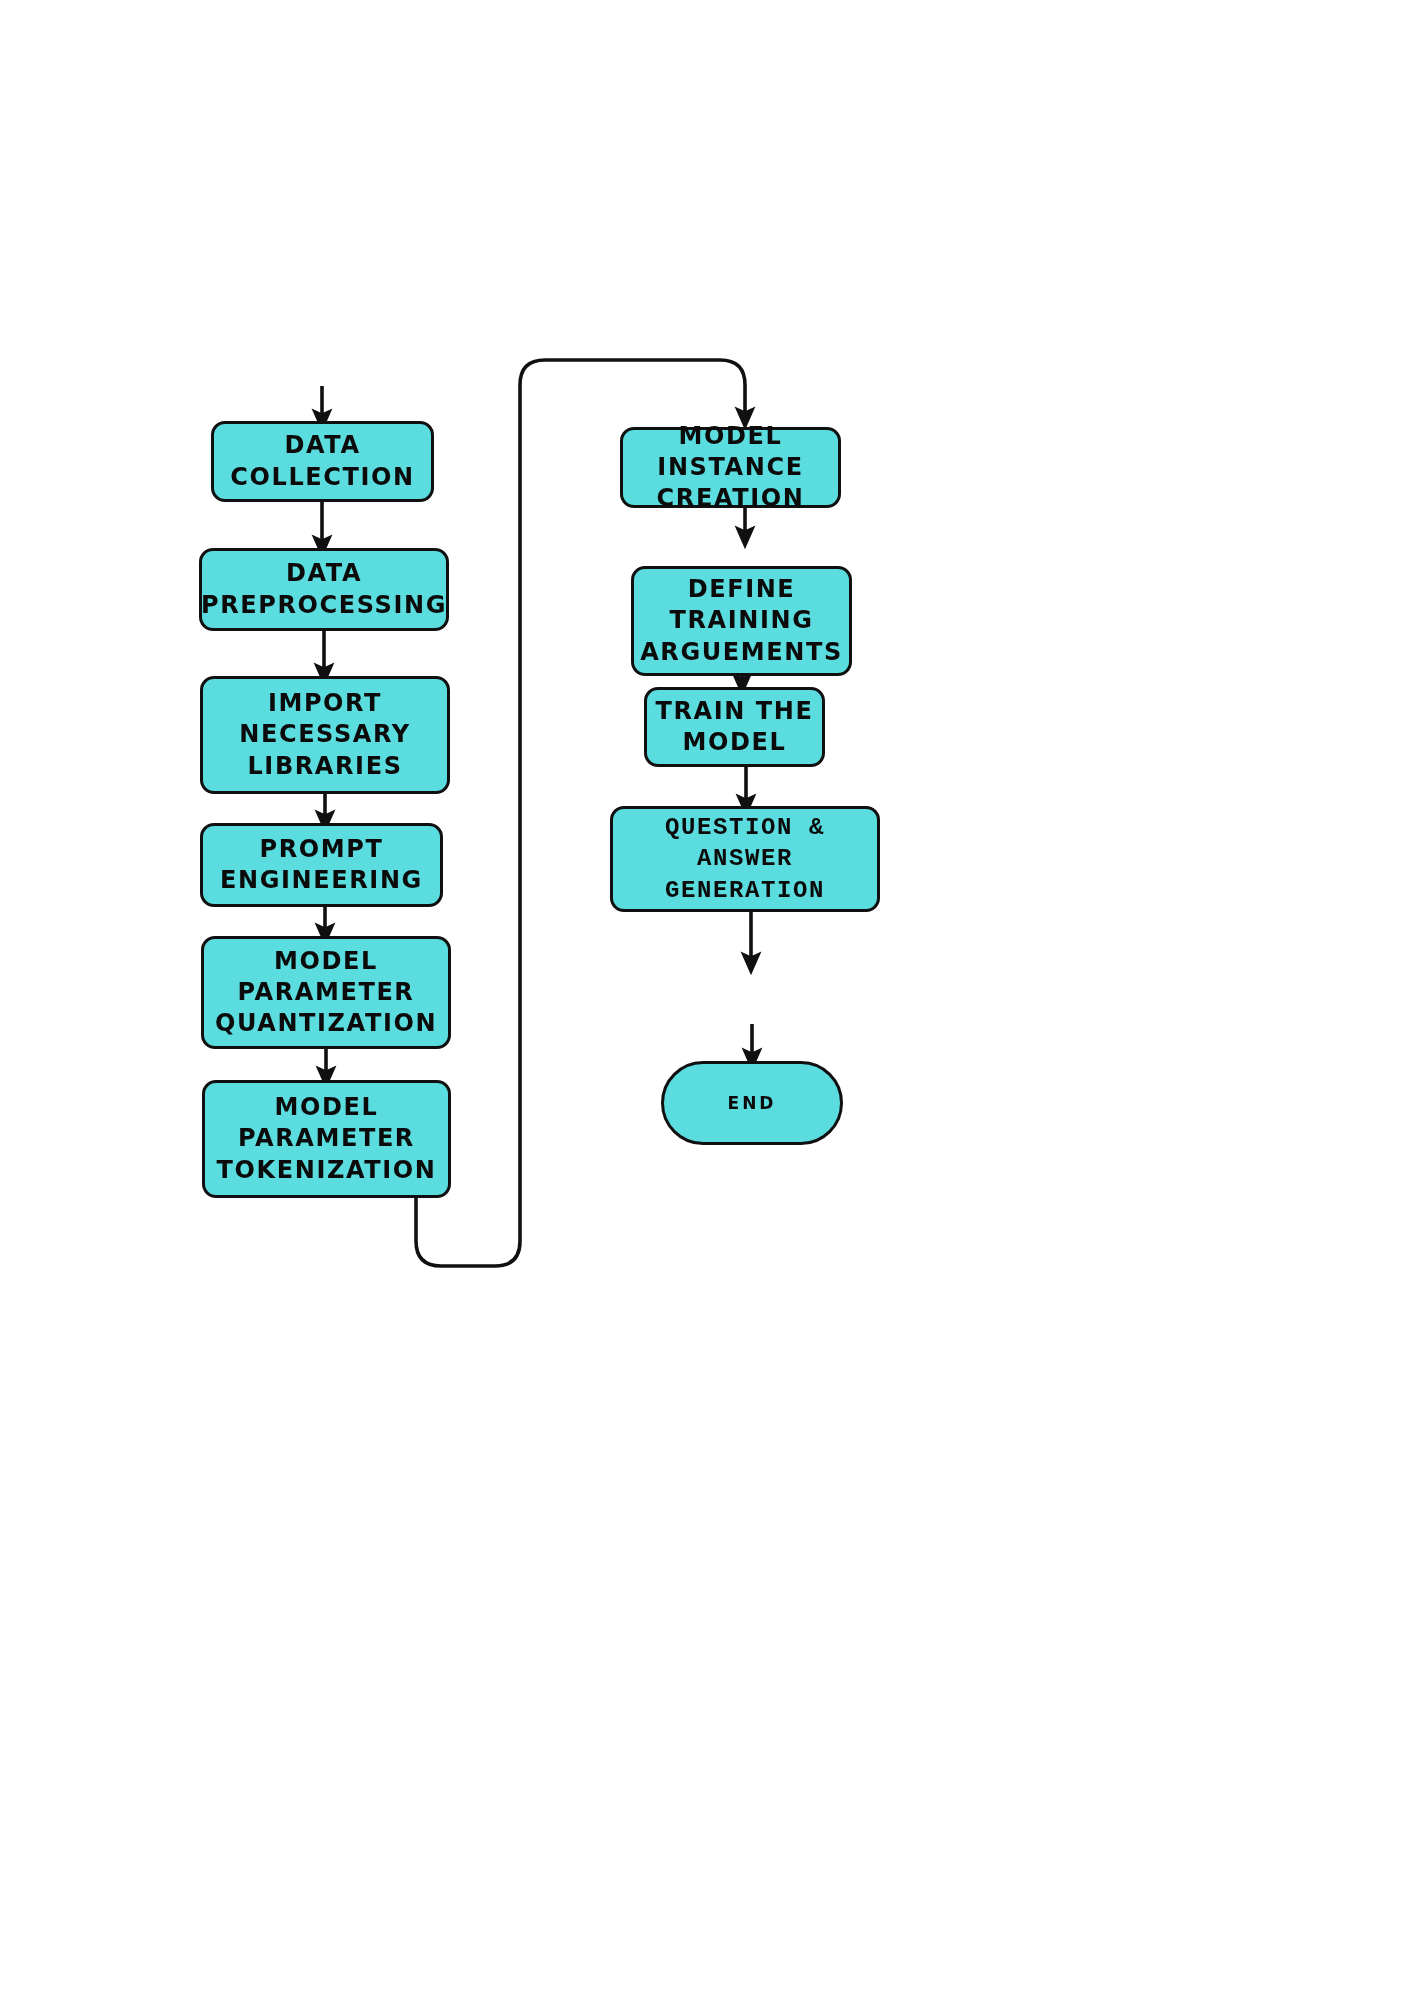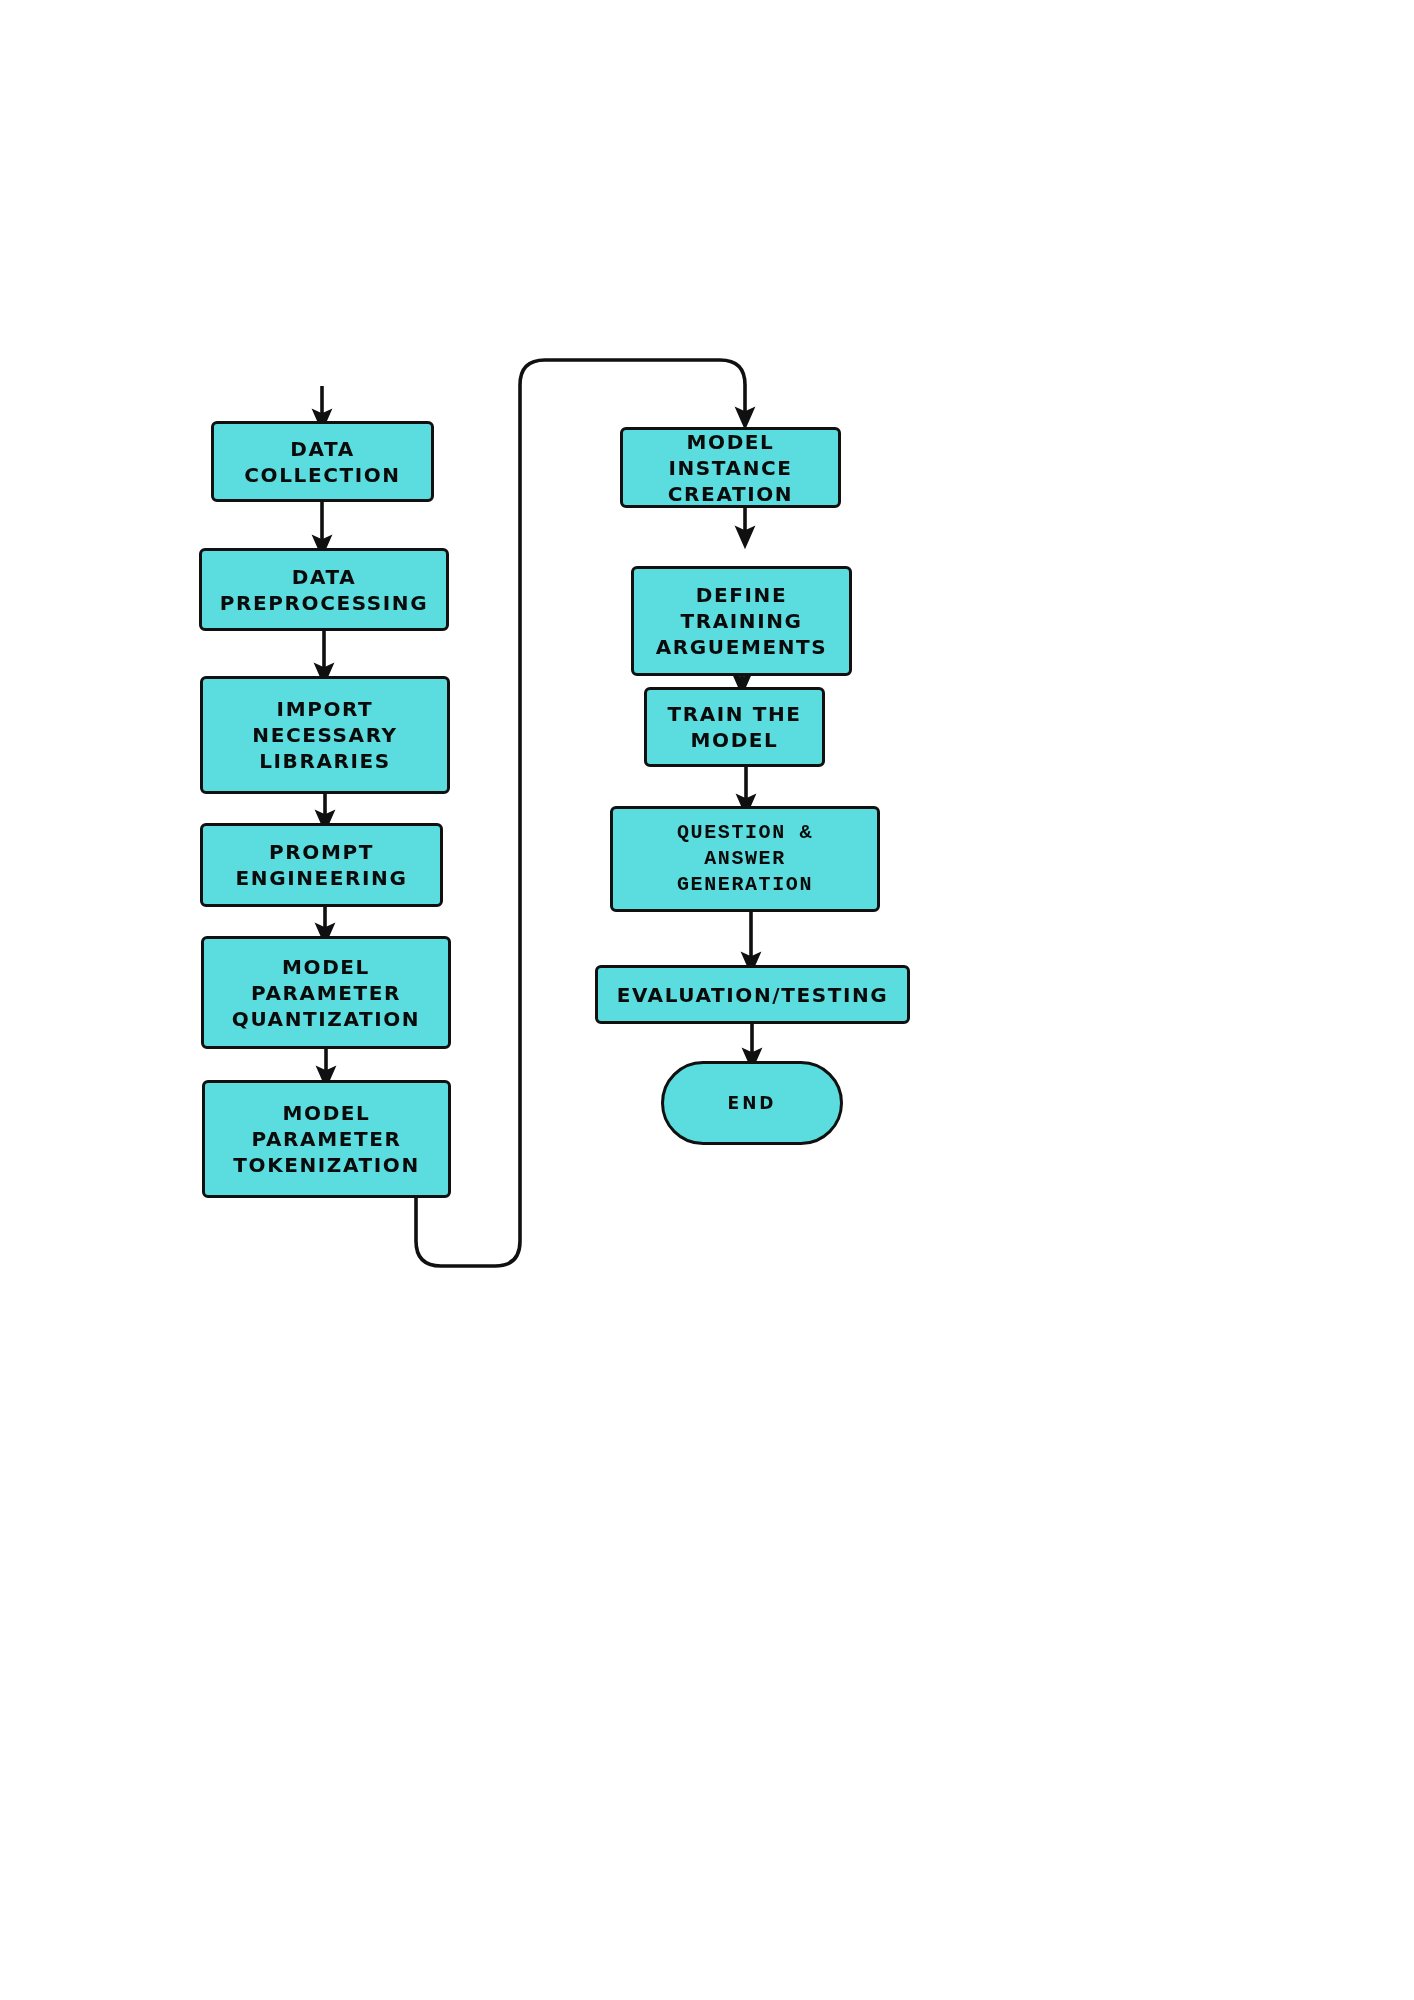--- a/index.html
+++ b/index.html
@@ -36,22 +36,22 @@
     border: 3.5px solid #101010;
     display: flex;
     align-items: center;
     justify-content: center;
     text-align: center;
     color: #0b0b0b;
     font-weight: 700;
     letter-spacing: 1.6px;
     line-height: 1.30;
     text-transform: uppercase;
-    font-size: 20px;
-    border-radius: 6px;
+    font-size: 24px;
+    border-radius: 14px;
     white-space: pre-line;
     padding: 0 6px;
   }
   .node.terminal {
     border-radius: 90px;
     letter-spacing: 3.0px;
   }
 </style>
 </head>
 <body>
@@ -129,17 +129,16 @@
 TRAINING
 ARGUEMENTS</div>
 
   <div class="node" style="left:644px; top:687px; width:181px; height:80px;">TRAIN THE
 MODEL</div>
 
   <div class="node" style="left:610px; top:806px; width:270px; height:106px;font-family:Liberation Mono, monospace;">QUESTION &amp;
 ANSWER
 GENERATION</div>
 
-  <div class="node" style="left:595px; top:965px; width:315px; height:59px;">EVALUATION/TESTING</div>
 
   <div class="node terminal" style="left:661px; top:1061px; width:182px; height:84px; font-size:17px;">END</div>
 
 </div>
 
 </body></html>

